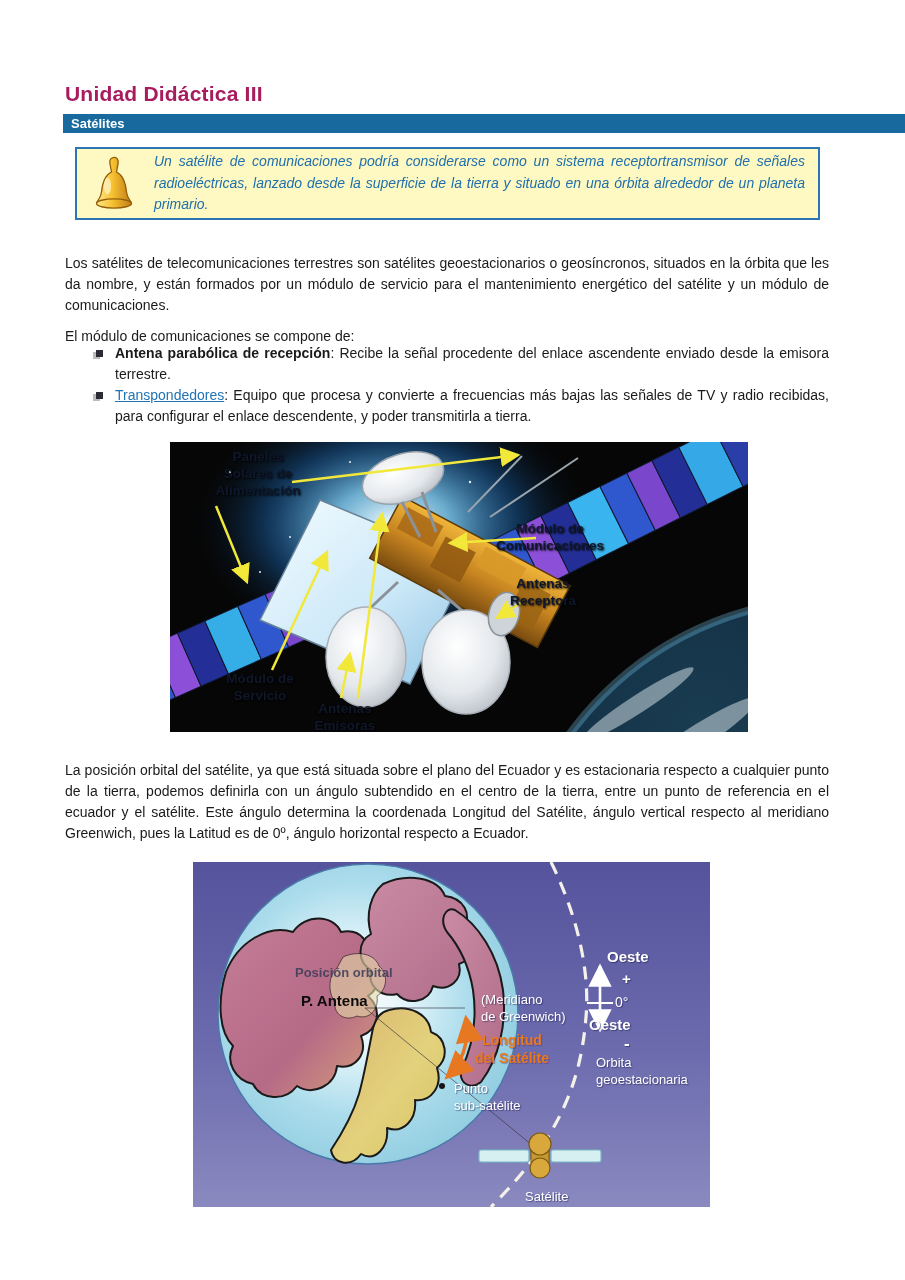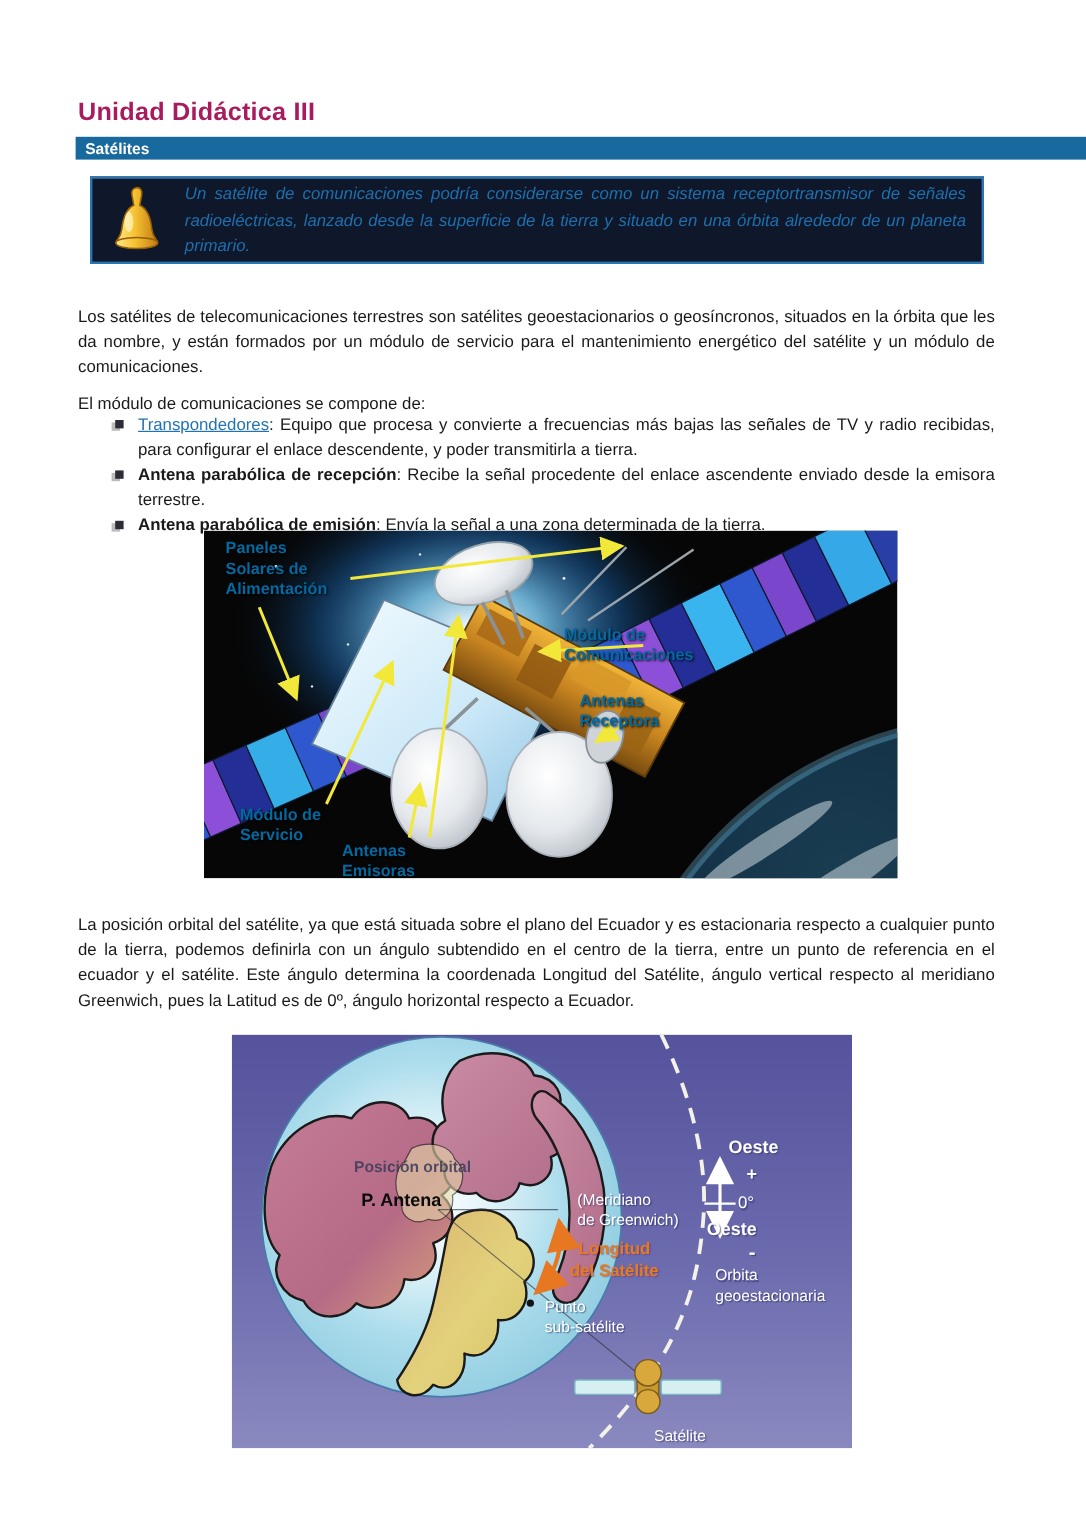--- a/index.html
+++ b/index.html
@@ -7,21 +7,21 @@
     width:905px;height:1280px;background:#ffffff;position:relative;overflow:hidden;
     font-family:"Liberation Sans", sans-serif;color:#1a1a1a;
   }
   .abs{position:absolute;}
   
   .doc-title{left:65px;top:68px;font-size:21px;font-weight:bold;color:#A81B5E;letter-spacing:.2px;}
   
   .section-bar{left:63px;top:114px;width:878px;height:19px;background:#17699E;
     color:#fff;font-size:13px;font-weight:bold;line-height:19px;padding-left:8px;box-sizing:border-box;}
   
-  .callout{left:75px;top:147px;width:745px;height:73px;background:#0f172a;border:2px solid #2B76B2;
+  .callout{left:75px;top:147px;width:745px;height:73px;background:#fef9c3;border:2px solid #2B76B2;
     box-sizing:border-box;display:flex;align-items:center;}
   .callout-bell{flex:0 0 auto;margin:2px 20px 0 17px;}
   .callout-text{font-size:14px;line-height:21.5px;font-style:italic;color:#1F6FAC;
     text-align:justify;padding-right:13px;}
   
   .body-text{font-size:14px;line-height:21px;text-align:justify;color:#1a1a1a;}
   .p-intro{left:65px;top:239px;width:764px;}
   .p-lead{left:65px;top:312px;width:764px;}
   .p-orbital{left:65px;top:746px;width:764px;}
   
@@ -30,21 +30,21 @@
   .bullet{position:absolute;left:-2px;top:7px;width:7px;height:7px;background:#2c2c36;
     box-shadow:-3px 2px 0 #bcbcbc;}
   .term-bold{font-weight:bold;}
   .term-link{color:#2173B4;text-decoration:underline;cursor:pointer;}
   
   .fig{overflow:hidden;}
   .fig-sat{left:170px;top:442px;width:578px;height:290px;}
   .fig-orbit{left:193px;top:862px;width:517px;height:345px;}
   .fig svg{position:absolute;left:0;top:0;}
   .fig-label{position:absolute;white-space:pre-line;}
-  .sat-label{color:#0369a1;font-size:13.5px;font-weight:bold;line-height:17px;text-align:left;
+  .sat-label{color:#0f172a;font-size:13.5px;font-weight:bold;line-height:17px;text-align:center;
     text-shadow:1px 1px 2px rgba(0,0,0,.9);}
   .orb-white{color:#ffffff;font-size:13px;line-height:17px;text-shadow:1px 1px 1px rgba(30,30,80,.55);}
   .orb-bold{font-weight:bold;font-size:15px;}
   .lbl-pos-orbital{color:#3b3b58;font-size:13px;font-weight:bold;opacity:.85;}
   .lbl-pnorte{color:#0b0b0b;font-size:15px;font-weight:bold;}
   .lbl-longitud{color:#E87A1E;font-size:14px;font-weight:bold;line-height:18px;white-space:pre-line;
     text-shadow:1px 1px 1px rgba(90,40,110,.45);}
 </style>
 </head>
 <body>
@@ -72,27 +72,24 @@
   </span>
   <div class="callout-text">Un satélite de comunicaciones podría considerarse como un sistema receptortransmisor de señales radioeléctricas, lanzado desde la superficie de la tierra y situado en una órbita alrededor de un planeta primario.</div>
 </div>
 
 <p class="abs body-text p-intro">Los satélites de telecomunicaciones terrestres son satélites geoestacionarios o geosíncronos, situados en la órbita que les da nombre, y están formados por un módulo de servicio para el mantenimiento energético del satélite y un módulo de comunicaciones.</p>
 
 <p class="abs body-text p-lead">El módulo de comunicaciones se compone de:</p>
 
 <ul class="abs mod-list">
   <li>
-    <span class="bullet"></span><a class="term-link">Transpondedores</a><span>: Equipo que procesa y convierte a frecuencias más bajas las señales de TV y radio recibidas, para configurar el enlace descendente, y poder transmitirla a tierra.</span>
-  </li>
-  <li>
     <span class="bullet"></span><span class="term-bold">Antena parabólica de recepción</span><span>: Recibe la señal procedente del enlace ascendente enviado desde la emisora terrestre.</span>
   </li>
   <li>
-    <span class="bullet"></span><span class="term-bold">Antena parabólica de emisión</span><span>: Envía la señal a una zona determinada de la tierra.</span>
+    <span class="bullet"></span><a class="term-link">Transpondedores</a><span>: Equipo que procesa y convierte a frecuencias más bajas las señales de TV y radio recibidas, para configurar el enlace descendente, y poder transmitirla a tierra.</span>
   </li>
 </ul>
 
 <div class="abs fig fig-sat">
   <svg width="578" height="290" viewBox="0 0 578 290">
     <defs>
       <radialGradient id="satglow" cx="50%" cy="50%" r="50%">
         <stop offset="0%" stop-color="#f2fbff" stop-opacity="1"></stop>
         <stop offset="28%" stop-color="#7ecbf2" stop-opacity=".85"></stop>
         <stop offset="62%" stop-color="#1d6fc0" stop-opacity=".42"></stop>
@@ -297,14 +294,14 @@
 del Satélite</div>
   <div class="fig-label orb-white" style="left:261px;top:218px;">Punto
 sub-satélite</div>
   <div class="fig-label orb-white orb-bold" style="left:414px;top:86px;">Oeste</div>
   <div class="fig-label orb-white orb-bold" style="left:429px;top:108px;">+</div>
   <div class="fig-label orb-white" style="left:422px;top:132px;font-size:14px;">0°</div>
   <div class="fig-label orb-white orb-bold" style="left:396px;top:154px;">Oeste</div>
   <div class="fig-label orb-white orb-bold" style="left:431px;top:173px;font-size:17px;">-</div>
   <div class="fig-label orb-white" style="left:403px;top:192px;">Orbita
 geoestacionaria</div>
-  <div class="fig-label orb-white" style="left:352px;top:326px;">Satélite</div>
+  <div class="fig-label orb-white" style="left:332px;top:326px;">Satélite</div>
 </div>
 
 </body></html>

